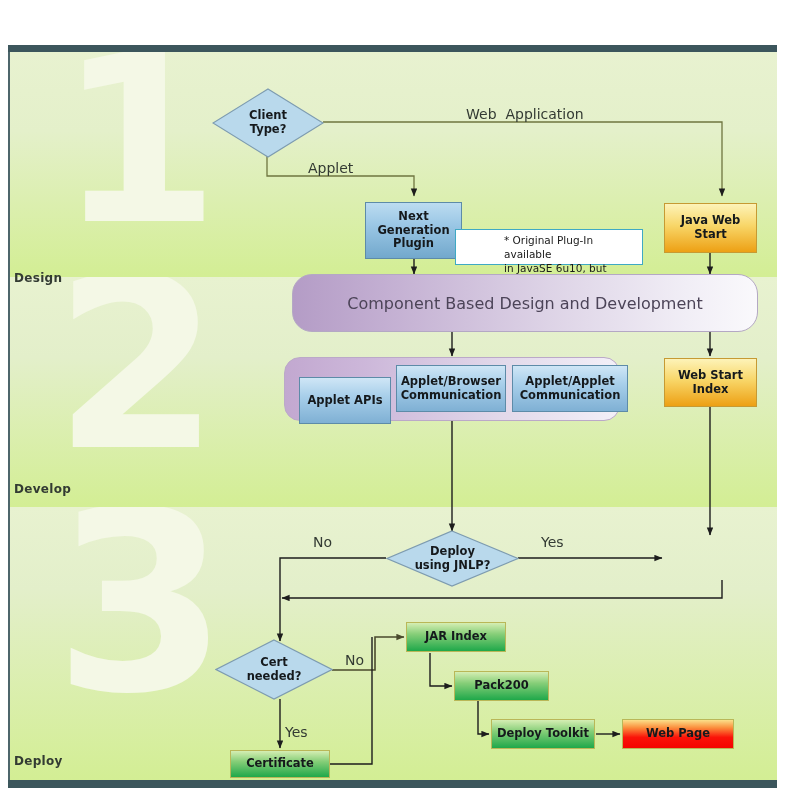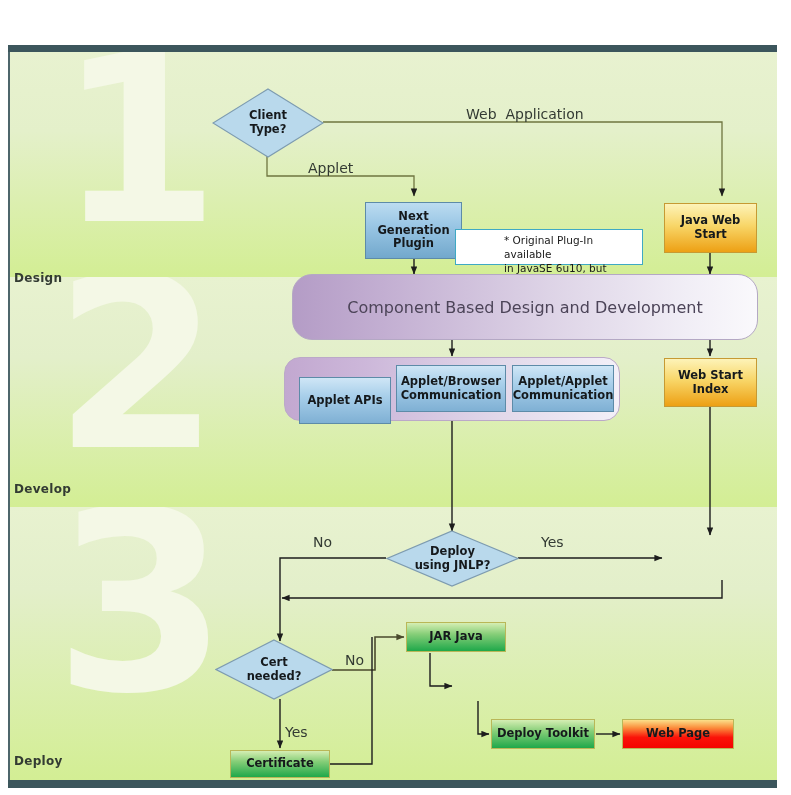--- a/index.html
+++ b/index.html
@@ -271,30 +271,30 @@
   <div class="node box-blue" style="left:365px; top:202px; width:97px; height:57px; white-space:pre-line;">Next
 Generation
 Plugin</div>
 
   <div class="node box-orange" style="left:664px; top:203px; width:93px; height:50px; white-space:pre-line;">Java Web
 Start</div>
 
   <div class="note" style="left:455px; top:229px; width:188px; height:36px;padding-left:48px;">* Original Plug-In available
  in JavaSE 6u10,  but deprecated.</div>
 
-  <div class="capsule" style="left:292px; top:274px; width:466px; height:66px;">
+  <div class="capsule" style="left:292px; top:274px; width:466px; height:58px;">
     <span>Component Based Design and Development</span>
   </div>
 
   <div class="api-tray" style="left:284px; top:357px; width:336px; height:64px;"></div>
 
   <div class="node box-api" style="left:299px; top:365px; width:92px; height:47px;margin-top:12px;">Applet APIs</div>
   <div class="node box-api" style="left:396px; top:365px; width:110px; height:47px; white-space:pre-line;">Applet/Browser
 Communication</div>
-  <div class="node box-api" style="left:512px; top:365px; width:102px; height:47px; white-space:pre-line;">Applet/Applet
+  <div class="node box-api" style="left:512px; top:365px; width:116px; height:47px; white-space:pre-line;">Applet/Applet
 Communication</div>
 
   <div class="node box-orange" style="left:664px; top:358px; width:93px; height:49px; white-space:pre-line;">Web Start
 Index</div>
 
   <div class="diamond" style="left:386px; top:530px; width:133px; height:57px;">
     <svg width="133" height="57">
       <polygon points="66,1 132,28.5 66,56 1,28.5" fill="#b9d9ec" stroke="#7d9bb0" stroke-width="1.2"></polygon>
     </svg>
     <div class="dtext" style="white-space:pre-line;">Deploy
@@ -311,20 +311,21 @@
     </svg>
     <div class="dtext" style="white-space:pre-line;">Cert
 needed?</div>
   </div>
 
   <div class="elabel" style="left:345px; top:652px;">No</div>
   <div class="elabel" style="left:285px; top:724px;">Yes</div>
 
   <div class="node box-green" style="left:230px; top:750px; width:100px; height:28px;">Certificate</div>
 
-  <div class="node box-green" style="left:406px; top:622px; width:100px; height:30px;">JAR Java</div>
-
+  <div class="node box-green" style="left:406px; top:622px; width:100px; height:30px;">JAR Index</div>
+
+  <div class="node box-green" style="left:454px; top:671px; width:95px; height:30px;">Pack200</div>
 
   <div class="node box-green" style="left:491px; top:719px; width:104px; height:30px;">Deploy Toolkit</div>
 
   <div class="node box-red" style="left:622px; top:719px; width:112px; height:30px;">Web Page</div>
 
 </div>
 
 </body></html>

